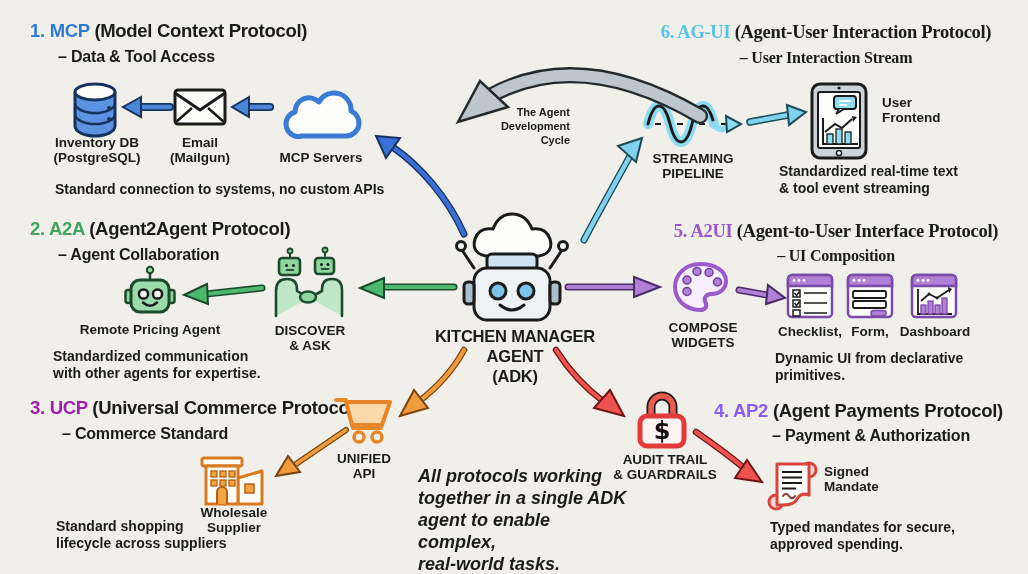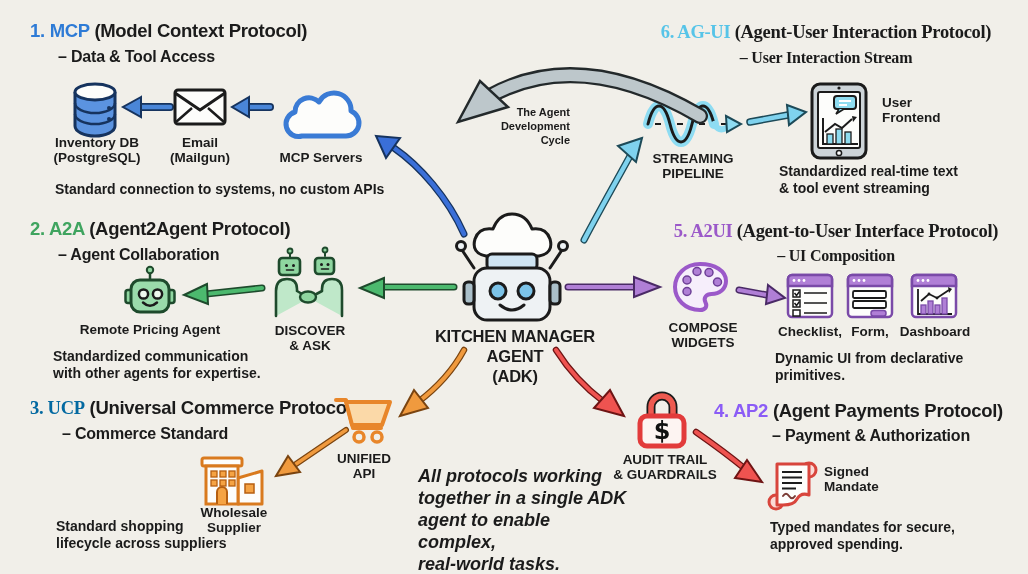--- a/index.html
+++ b/index.html
@@ -229,21 +229,21 @@
 WIDGETS</div>
     <div class="lbl" style="left:774px;top:324px;width:72px">Checklist,</div>
     <div class="lbl" style="left:844px;top:324px;width:52px">Form,</div>
     <div class="lbl" style="left:898px;top:324px;width:74px">Dashboard</div>
     <div class="note ml" style="left:775px;top:350px">Dynamic UI from declarative
 primitives.</div>
   </div>
 
   <div>
     <div class="t" style="left:30px;top:397px">
-      <span style="color: #0369a1; font-family: Liberation Serif, serif;">3. UCP</span><span> (Universal Commerce Protocol)</span>
+      <span style="color: #a21caf;">3. UCP</span><span> (Universal Commerce Protocol)</span>
     </div>
     <div class="sub" style="left:62px;top:425px">– Commerce Standard</div>
 
     <svg class="abs" style="left:332px;top:392px" width="64" height="54" viewBox="0 0 64 54">
       <path d="M4,8 H14 L21,36 H49" fill="none" stroke="#e8862a" stroke-width="4" stroke-linecap="round" stroke-linejoin="round"></path>
       <path d="M14,10 H58 L50,33 H20 Z" fill="#fbd9a8" stroke="#e8862a" stroke-width="4" stroke-linejoin="round"></path>
       <circle cx="27" cy="45" r="5" fill="#f1efe9" stroke="#e8862a" stroke-width="3.5"></circle>
       <circle cx="45" cy="45" r="5" fill="#f1efe9" stroke="#e8862a" stroke-width="3.5"></circle>
     </svg>
 

